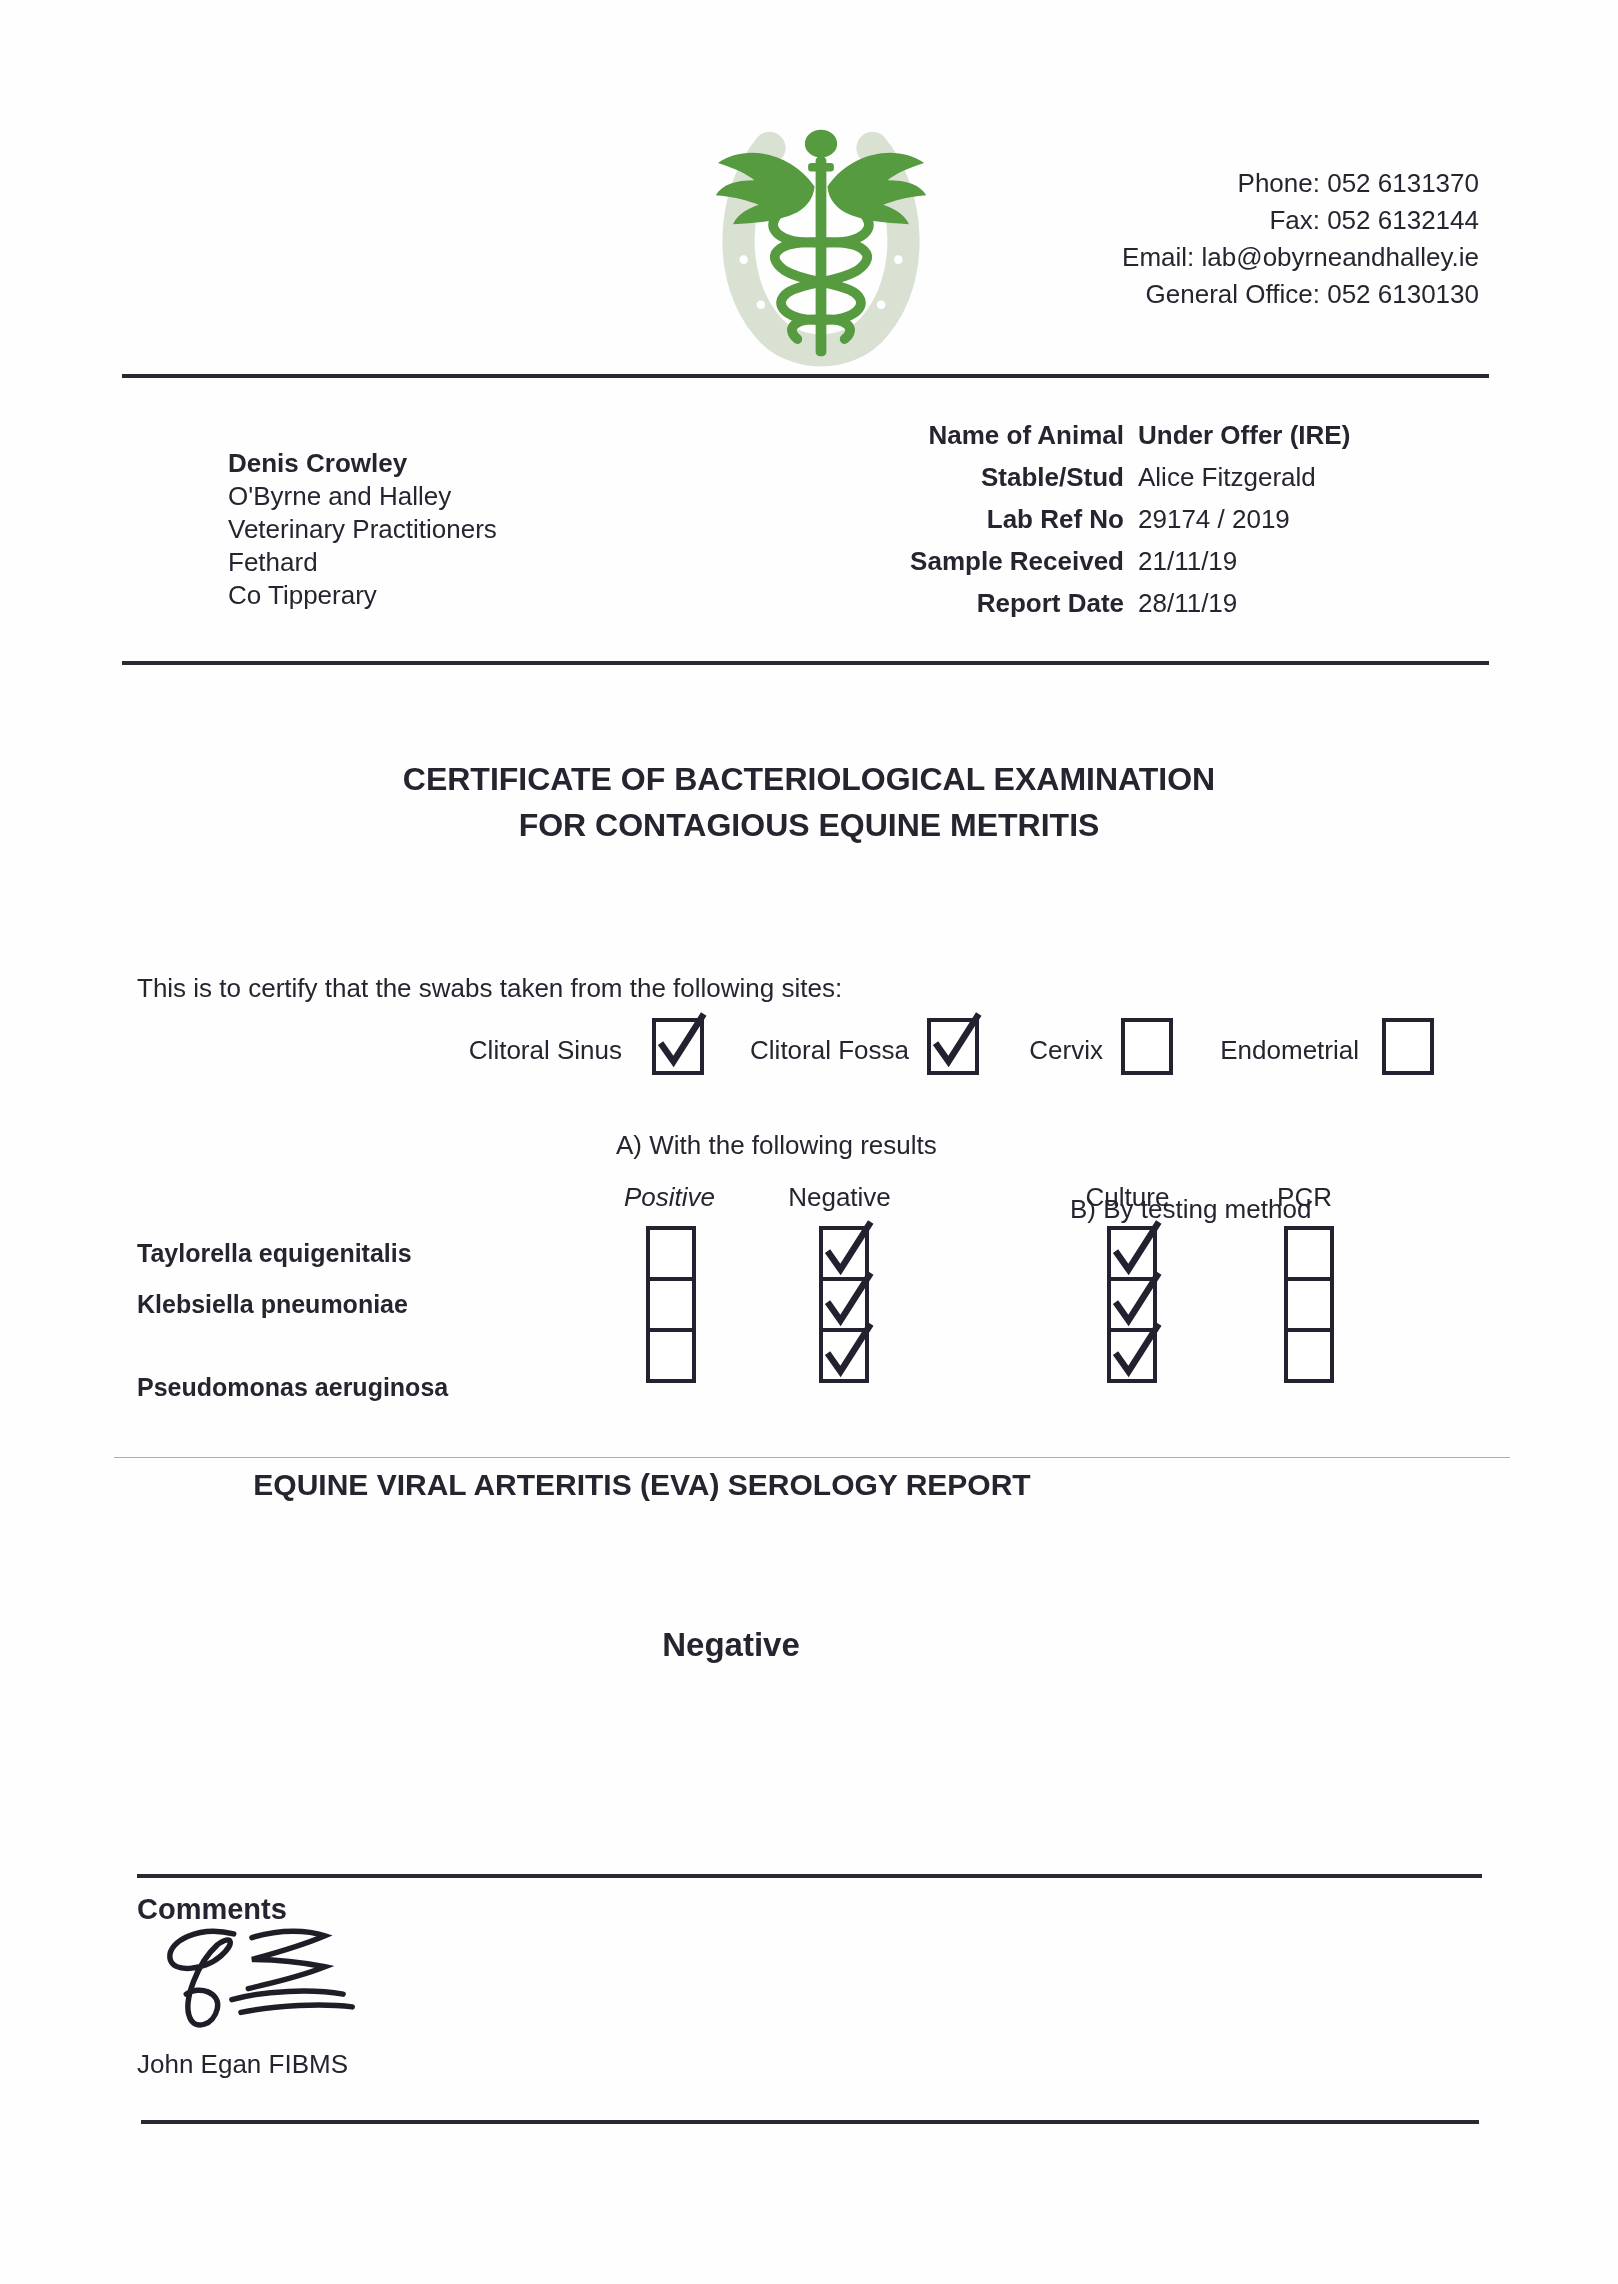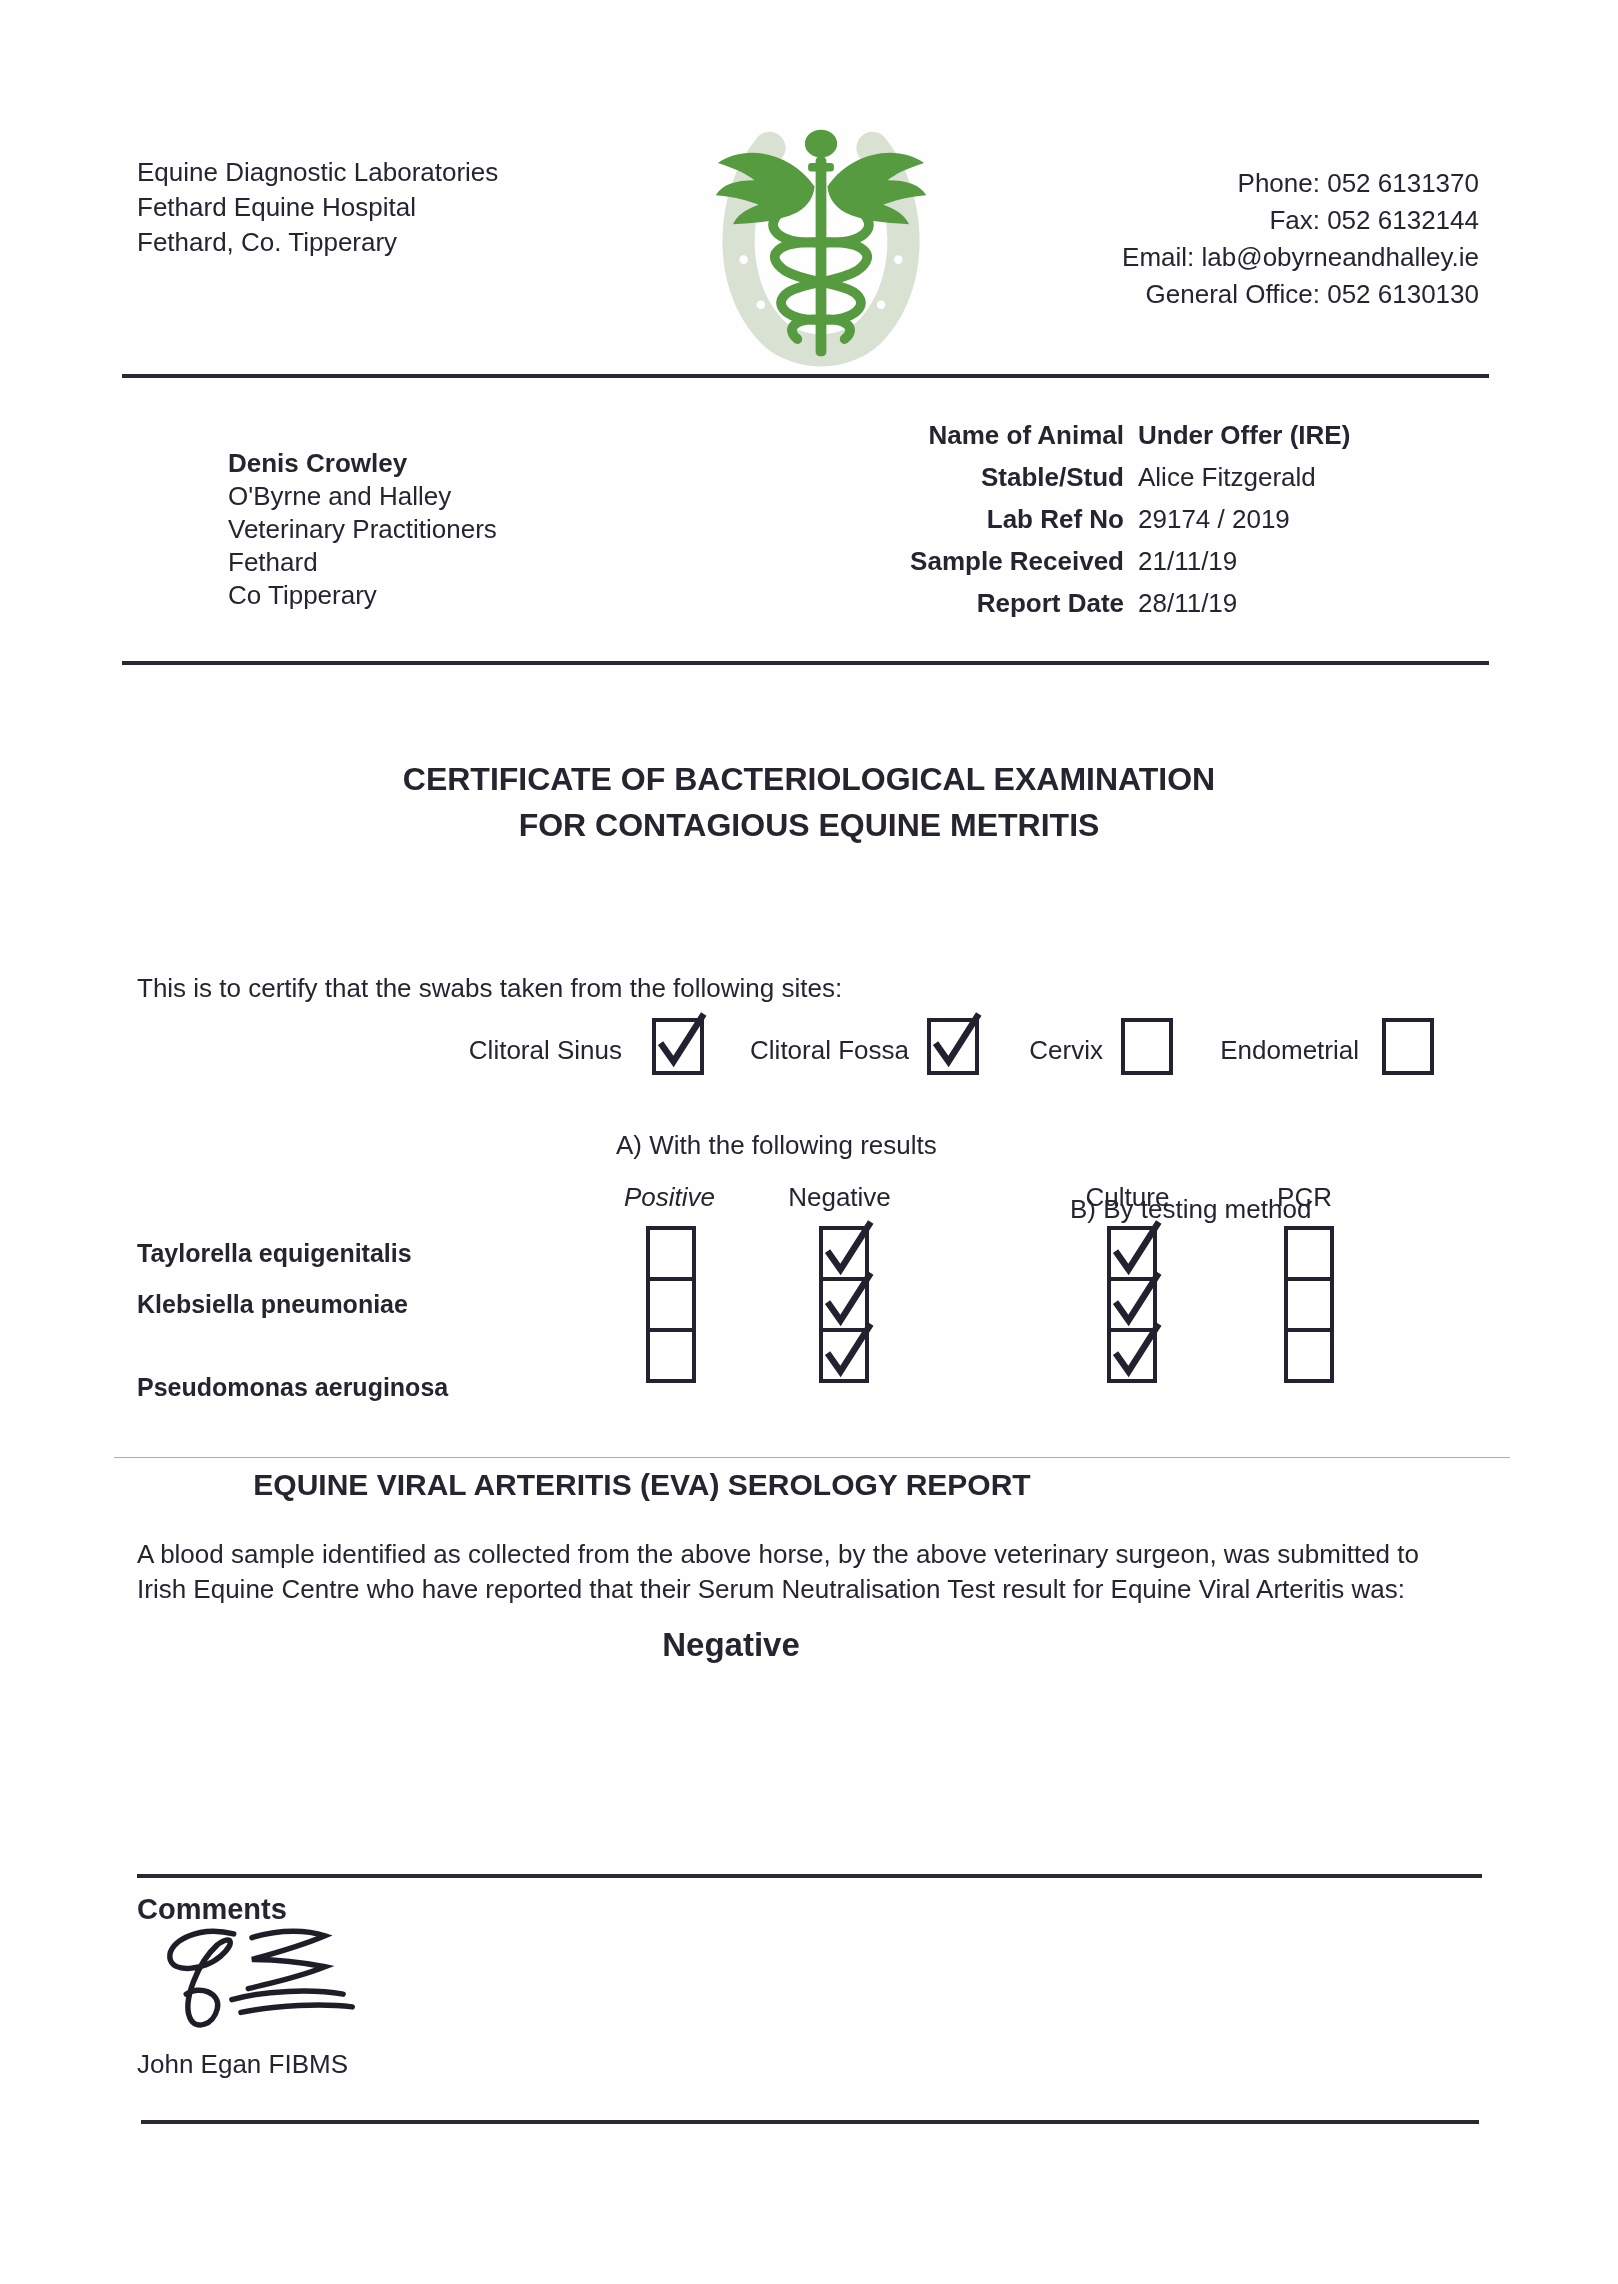--- a/index.html
+++ b/index.html
@@ -74,25 +74,20 @@
   
   .comments{left:137px;top:1893px;font-weight:bold;font-size:29px;}
   .signature{left:144px;top:1923px;width:256px;height:114px;}
   .signatory{left:137px;top:2047px;}
 </style>
 </head>
 <body>
 
 <div class="page">
 
-  <div class="abs txt lab-address">
-    <div>Equine Diagnostic Laboratories</div>
-    <div>Fethard Equine Hospital</div>
-    <div>Fethard, Co. Tipperary</div>
-  </div>
 
   <div class="abs logo">
     <svg viewBox="0 0 200 230" width="100%" height="100%">
 
       <path d="M52 26 C16 70 12 148 50 192 C74 222 126 222 150 192 C188 148 184 70 148 26" fill="none" stroke="#d9e1d3" stroke-width="30" stroke-linecap="round"></path>
       <circle cx="32" cy="90" r="4" fill="#ffffff"></circle>
       <circle cx="28" cy="130" r="4" fill="#ffffff"></circle>
       <circle cx="44" cy="172" r="4" fill="#ffffff"></circle>
       <circle cx="168" cy="90" r="4" fill="#ffffff"></circle>
       <circle cx="172" cy="130" r="4" fill="#ffffff"></circle>
@@ -235,24 +230,20 @@
   <span class="cb small gr2 gc2 checked">
     <svg class="tick" viewBox="0 0 100 100">
         <path d="M14 54 L38 88 L94 0"></path>
       </svg>
     </span>
   <span class="cb small gr2 gc3">
     </span>
 
   <div class="abs rule-thin abs" style="position:absolute;"></div>
   <div class="abs eva-head">EQUINE VIRAL ARTERITIS (EVA) SEROLOGY REPORT</div>
-  <div class="abs txt eva-body">
-    <div>A blood sample identified as collected from the above horse, by the above veterinary surgeon, was submitted to</div>
-    <div>Irish Equine Centre who have reported that their Serum Neutralisation Test result for Equine Viral Arteritis was:</div>
-  </div>
   <div class="abs eva-result">Negative</div>
 
   <div class="abs rule rule-3"></div>
   <div class="abs comments">Comments</div>
 
   <div class="abs signature">
     <svg viewBox="0 0 280 125" width="100%" height="100%">
       <g fill="none" stroke="#201d29" stroke-width="6" stroke-linecap="round">
         <path d="M98 12 C60 2 26 20 28 38 C30 56 66 52 84 36 C100 22 96 12 80 24 C58 44 42 86 50 104 C56 118 76 112 80 94 C84 76 60 68 46 78"></path>
         <path d="M118 16 C150 6 180 8 198 14 C170 26 140 34 118 40 C150 40 178 44 198 48 C168 60 138 66 114 72"></path>

